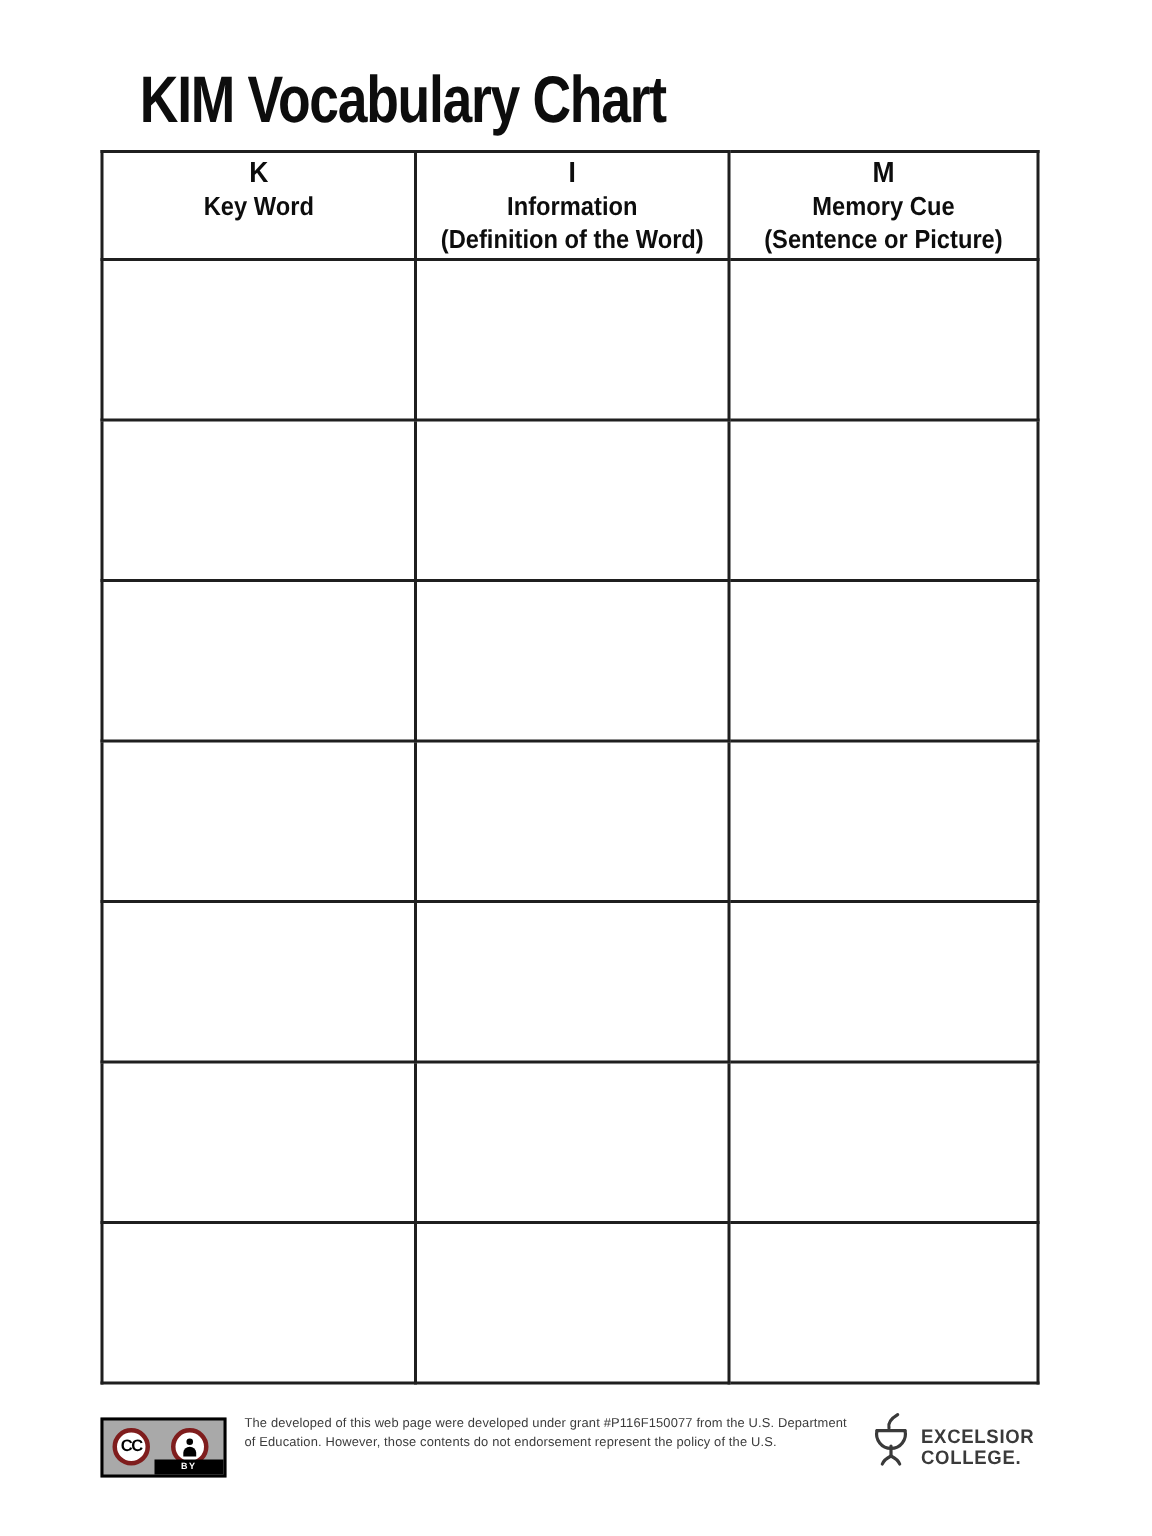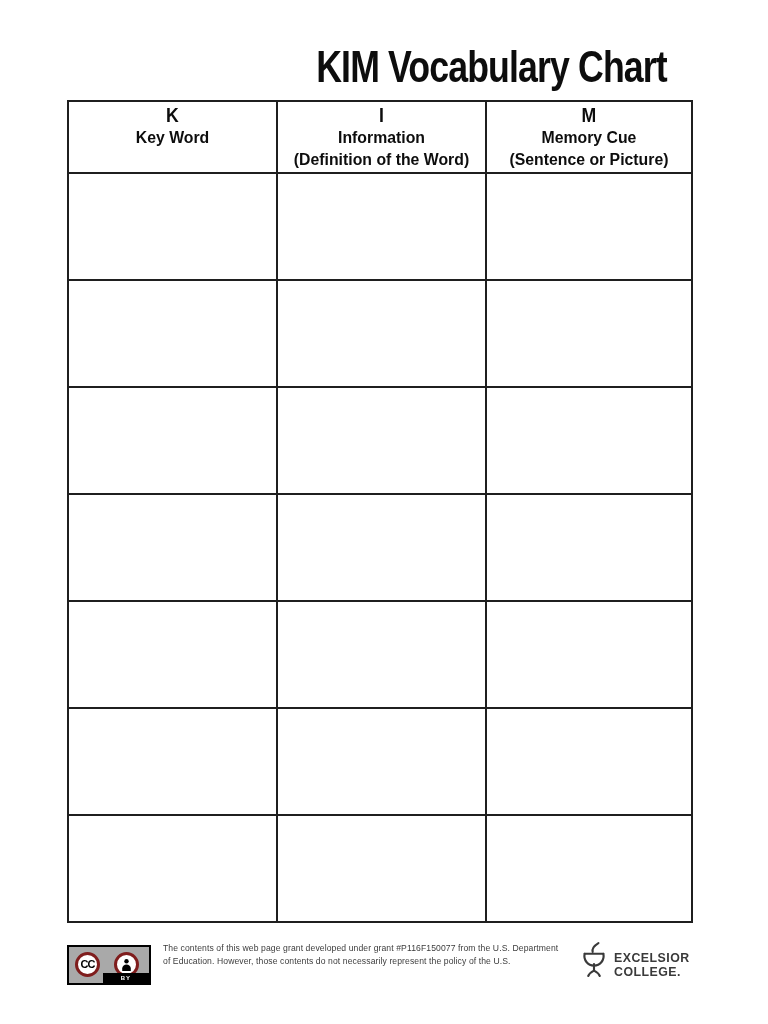--- a/index.html
+++ b/index.html
@@ -14,21 +14,21 @@
     color: #111;
     overflow: hidden;
   }
 
   
   .title-wrap {
     position: absolute;
     left: 67px;
     width: 626px;
     top: 42px;
-    text-align: right;
+    text-align: left;
   }
   .doc-title {
     display: inline-block;
     font-size: 41px;
     font-weight: 800;
     letter-spacing: -1px;
     color: #0d0d0d;
     transform: scale(0.87, 1.07);
     transform-origin: center top;
     white-space: nowrap;
@@ -243,22 +243,22 @@
           <circle cx="6.5" cy="3.2" r="2.2" fill="#000"></circle>
           <path d="M2.2 13 L2.2 10.5 A4.3 4 0 0 1 10.8 10.5 L10.8 13 Z" fill="#000"></path>
         </svg>
       </div>
       <div class="by-strip">
         <span>BY</span>
       </div>
     </div>
 
     <div class="disclaimer">
-      <div>The contents of this web page grant developed under grant #P116F150077 from the U.S. Department</div>
-      <div>of Education. However, those contents do not necessarily represent the policy of the U.S.</div>
+      <div>The developed of this web page were developed under grant #P116F150077 from the U.S. Department</div>
+      <div>of Education. However, those contents do not endorsement represent the policy of the U.S.</div>
     </div>
 
     <div class="college-logo">
       <svg class="logo-icon" viewBox="0 0 36 42" aria-hidden="true">
         <g fill="none" stroke="#3a3a3a" stroke-width="2.4" stroke-linecap="round">
           <path d="M23 2 C18 5 15.5 8 16.5 12"></path>
           <line x1="7.5" y1="14" x2="28.5" y2="14"></line>
           <path d="M7.5 14 A 10.8 10.8 0 1 0 28.5 14"></path>
           <line x1="18" y1="25.5" x2="18" y2="33"></line>
           <path d="M18 33 C15 34.5 12.5 36.5 11.5 39"></path>

